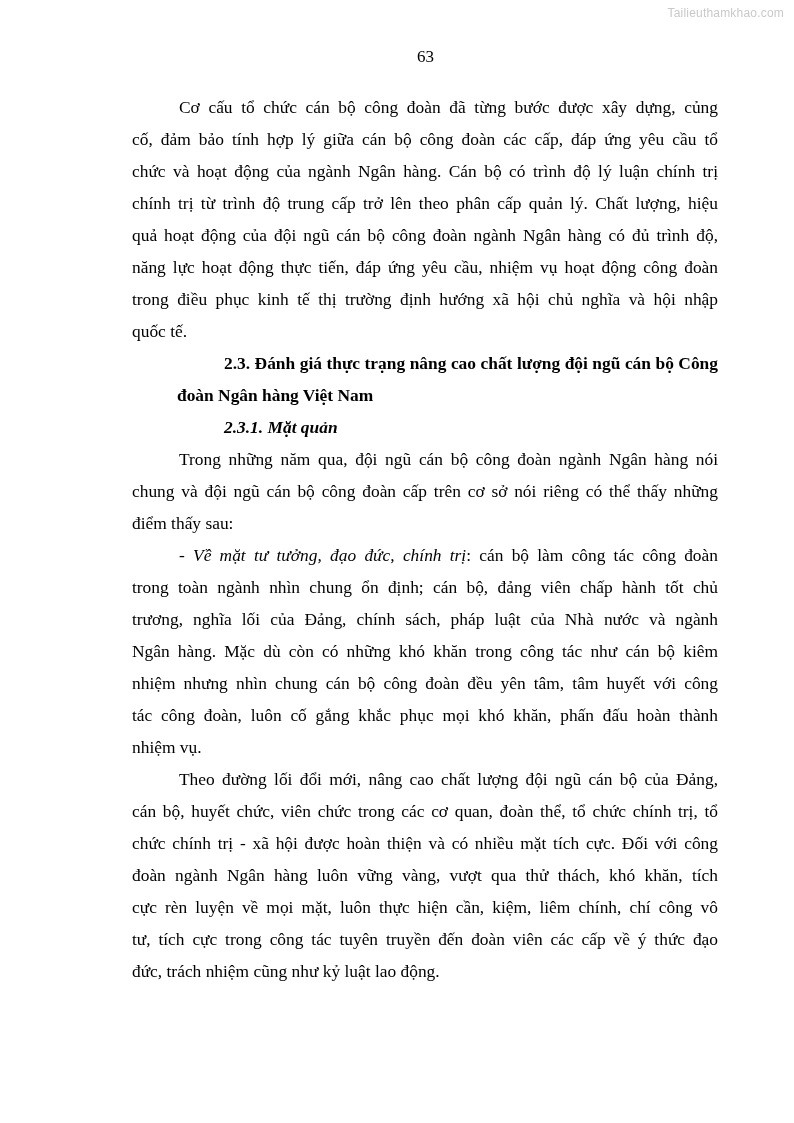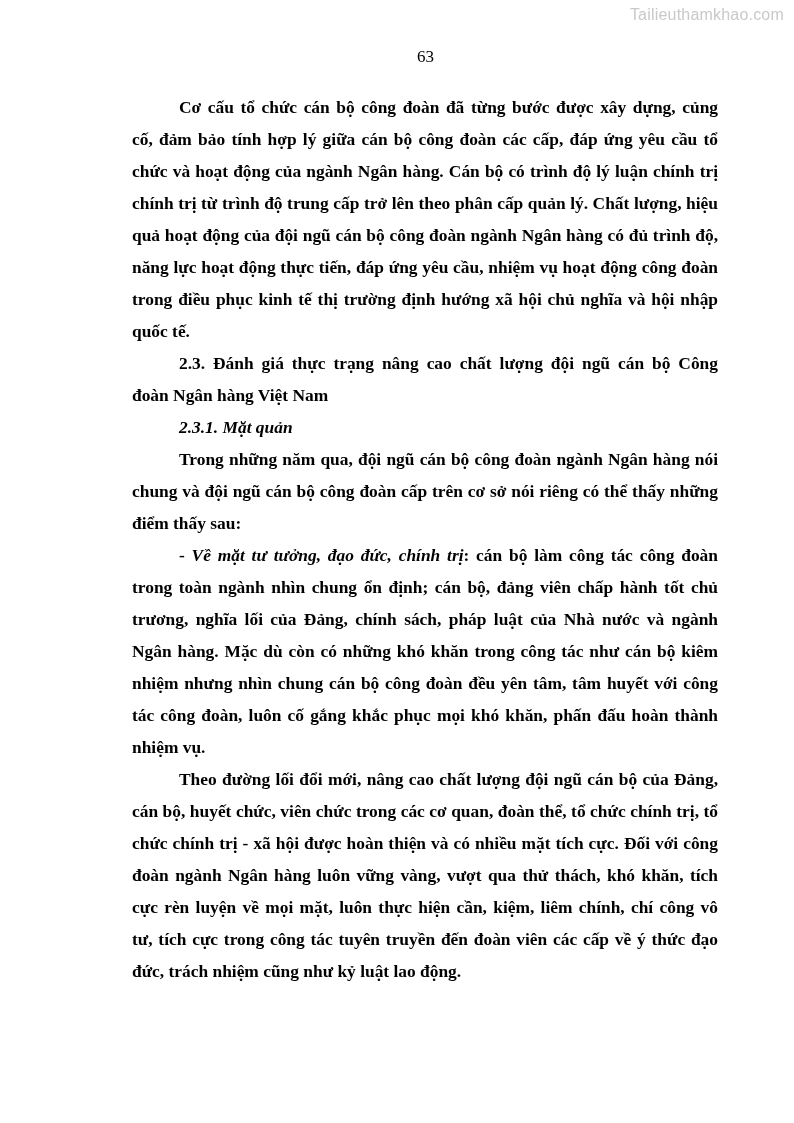--- a/index.html
+++ b/index.html
@@ -13,21 +13,21 @@
       position: relative;
       overflow: hidden;
       font-family: "Liberation Serif", "DejaVu Serif", serif;
       color: #000000;
     }
     .watermark {
       position: absolute;
       top: 6px;
       right: 10px;
       font-family: "Liberation Sans", "DejaVu Sans", sans-serif;
-      font-size: 16px;
+      font-size: 12px;
       color: #c9c9c9;
       letter-spacing: 0.2px;
     }
     .page-number {
       position: absolute;
       top: 47px;
       left: 0;
       width: 851px;
       text-align: center;
       font-size: 17px;
@@ -46,23 +46,23 @@
       text-align: justify;
       text-align-last: justify;
       height: 32px;
     }
     .line.last {
       text-align-last: left;
     }
     .indent {
       padding-left: 47px;
     }
-    .bold { font-weight: bold; }
+    .bold { font-weight: bold; margin-left: 45px; }
     .italic { font-style: italic; }
-    .para { display: block; font-weight: bold; }
+    .para { display: block; }
   </style>
 </head>
 <body>
 
 <div class="watermark">Tailieuthamkhao.com</div>
 
 <div class="page-number">63</div>
 
 <div class="content">
 

